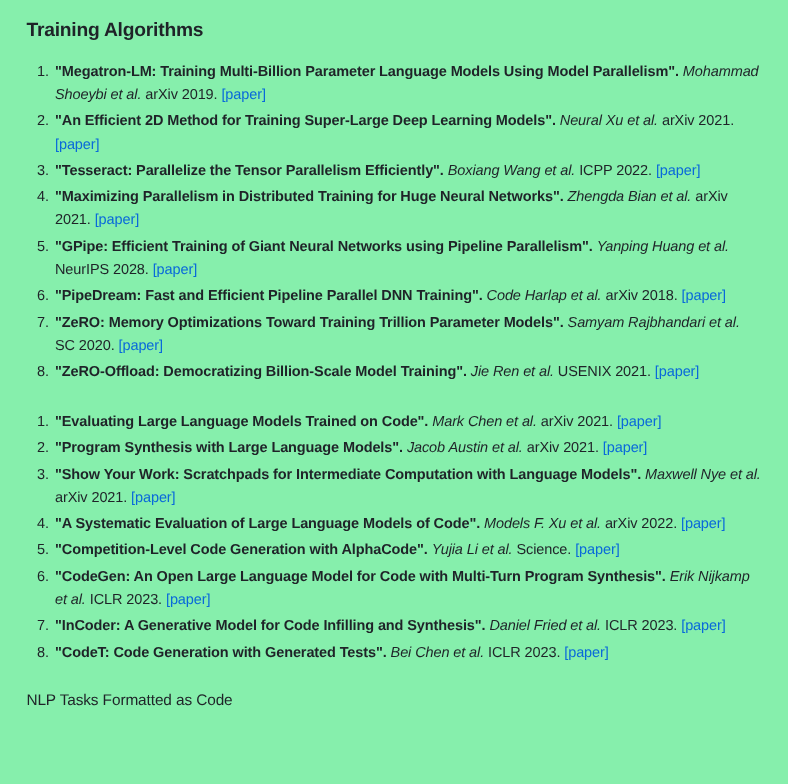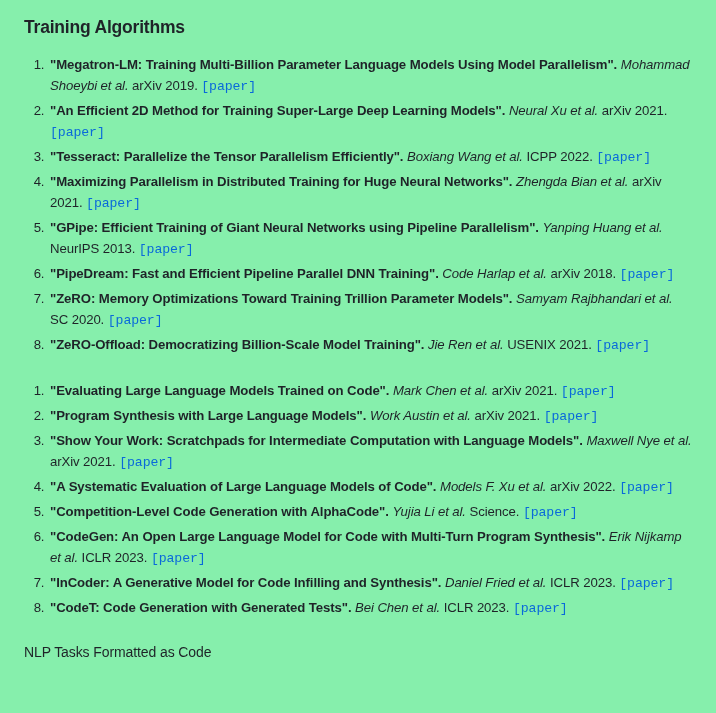--- a/index.html
+++ b/index.html
@@ -41,41 +41,40 @@
   }
   ol.paper-list li { padding-left: 2px; }
   ol.paper-list li + li { margin-top: 3px; }
   .paper-title { font-weight: 600; }
   .paper-authors { font-style: italic; }
   .paper-venue { font-weight: 400; }
   a.paper-link {
     color: #0969da;
     text-decoration: none;
     cursor: pointer;
-    font-family: Liberation Mono, monospace;
   }
 </style>
 </head>
 <body>
 
 <main class="page">
     <h2 class="section-title">Training Algorithms</h2>
     <ol class="paper-list">
       <li><span class="paper-title">"Megatron-LM: Training Multi-Billion Parameter Language Models Using Model Parallelism".</span> <span class="paper-authors">Mohammad Shoeybi et al.</span> <span class="paper-venue">arXiv 2019.</span> <a class="paper-link">[paper]</a></li>
       <li><span class="paper-title">"An Efficient 2D Method for Training Super-Large Deep Learning Models".</span> <span class="paper-authors">Neural Xu et al.</span> <span class="paper-venue">arXiv 2021.</span> <a class="paper-link">[paper]</a></li>
       <li><span class="paper-title">"Tesseract: Parallelize the Tensor Parallelism Efficiently".</span> <span class="paper-authors">Boxiang Wang et al.</span> <span class="paper-venue">ICPP 2022.</span> <a class="paper-link">[paper]</a></li>
       <li><span class="paper-title">"Maximizing Parallelism in Distributed Training for Huge Neural Networks".</span> <span class="paper-authors">Zhengda Bian et al.</span> <span class="paper-venue">arXiv 2021.</span> <a class="paper-link">[paper]</a></li>
-      <li><span class="paper-title">"GPipe: Efficient Training of Giant Neural Networks using Pipeline Parallelism".</span> <span class="paper-authors">Yanping Huang et al.</span> <span class="paper-venue">NeurIPS 2013.</span> <a class="paper-link">[paper]</a></li>
+      <li><span class="paper-title">"GPipe: Efficient Training of Giant Neural Networks using Pipeline Parallelism".</span> <span class="paper-authors">Yanping Huang et al.</span> <span class="paper-venue">NeurIPS 2028.</span> <a class="paper-link">[paper]</a></li>
       <li><span class="paper-title">"PipeDream: Fast and Efficient Pipeline Parallel DNN Training".</span> <span class="paper-authors">Code Harlap et al.</span> <span class="paper-venue">arXiv 2018.</span> <a class="paper-link">[paper]</a></li>
       <li><span class="paper-title">"ZeRO: Memory Optimizations Toward Training Trillion Parameter Models".</span> <span class="paper-authors">Samyam Rajbhandari et al.</span> <span class="paper-venue">SC 2020.</span> <a class="paper-link">[paper]</a></li>
       <li><span class="paper-title">"ZeRO-Offload: Democratizing Billion-Scale Model Training".</span> <span class="paper-authors">Jie Ren et al.</span> <span class="paper-venue">USENIX 2021.</span> <a class="paper-link">[paper]</a></li>
     </ol>
     <ol class="paper-list">
       <li><span class="paper-title">"Evaluating Large Language Models Trained on Code".</span> <span class="paper-authors">Mark Chen et al.</span> <span class="paper-venue">arXiv 2021.</span> <a class="paper-link">[paper]</a></li>
-      <li><span class="paper-title">"Program Synthesis with Large Language Models".</span> <span class="paper-authors">Work Austin et al.</span> <span class="paper-venue">arXiv 2021.</span> <a class="paper-link">[paper]</a></li>
+      <li><span class="paper-title">"Program Synthesis with Large Language Models".</span> <span class="paper-authors">Jacob Austin et al.</span> <span class="paper-venue">arXiv 2021.</span> <a class="paper-link">[paper]</a></li>
       <li><span class="paper-title">"Show Your Work: Scratchpads for Intermediate Computation with Language Models".</span> <span class="paper-authors">Maxwell Nye et al.</span> <span class="paper-venue">arXiv 2021.</span> <a class="paper-link">[paper]</a></li>
       <li><span class="paper-title">"A Systematic Evaluation of Large Language Models of Code".</span> <span class="paper-authors">Models F. Xu et al.</span> <span class="paper-venue">arXiv 2022.</span> <a class="paper-link">[paper]</a></li>
       <li><span class="paper-title">"Competition-Level Code Generation with AlphaCode".</span> <span class="paper-authors">Yujia Li et al.</span> <span class="paper-venue">Science.</span> <a class="paper-link">[paper]</a></li>
       <li><span class="paper-title">"CodeGen: An Open Large Language Model for Code with Multi-Turn Program Synthesis".</span> <span class="paper-authors">Erik Nijkamp et al.</span> <span class="paper-venue">ICLR 2023.</span> <a class="paper-link">[paper]</a></li>
       <li><span class="paper-title">"InCoder: A Generative Model for Code Infilling and Synthesis".</span> <span class="paper-authors">Daniel Fried et al.</span> <span class="paper-venue">ICLR 2023.</span> <a class="paper-link">[paper]</a></li>
       <li><span class="paper-title">"CodeT: Code Generation with Generated Tests".</span> <span class="paper-authors">Bei Chen et al.</span> <span class="paper-venue">ICLR 2023.</span> <a class="paper-link">[paper]</a></li>
     </ol>
     <h4 class="subsection-title">NLP Tasks Formatted as Code</h4>
   </main>
 

